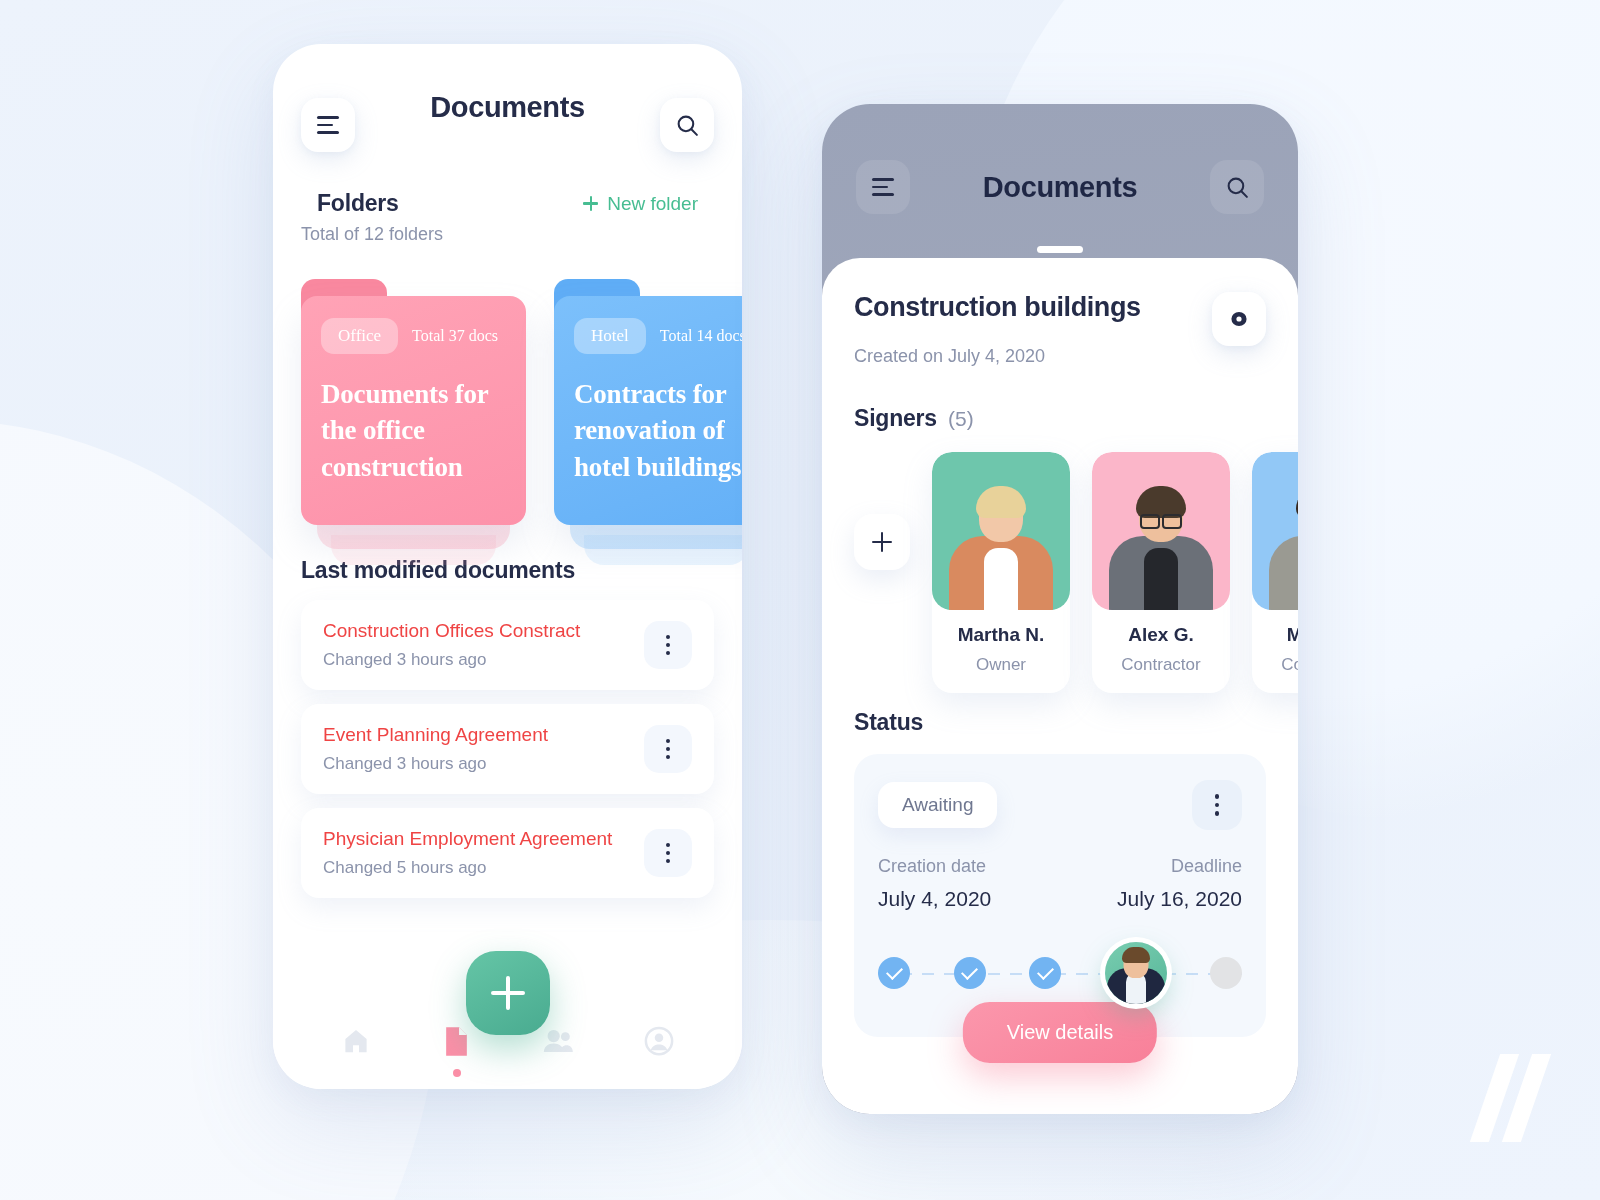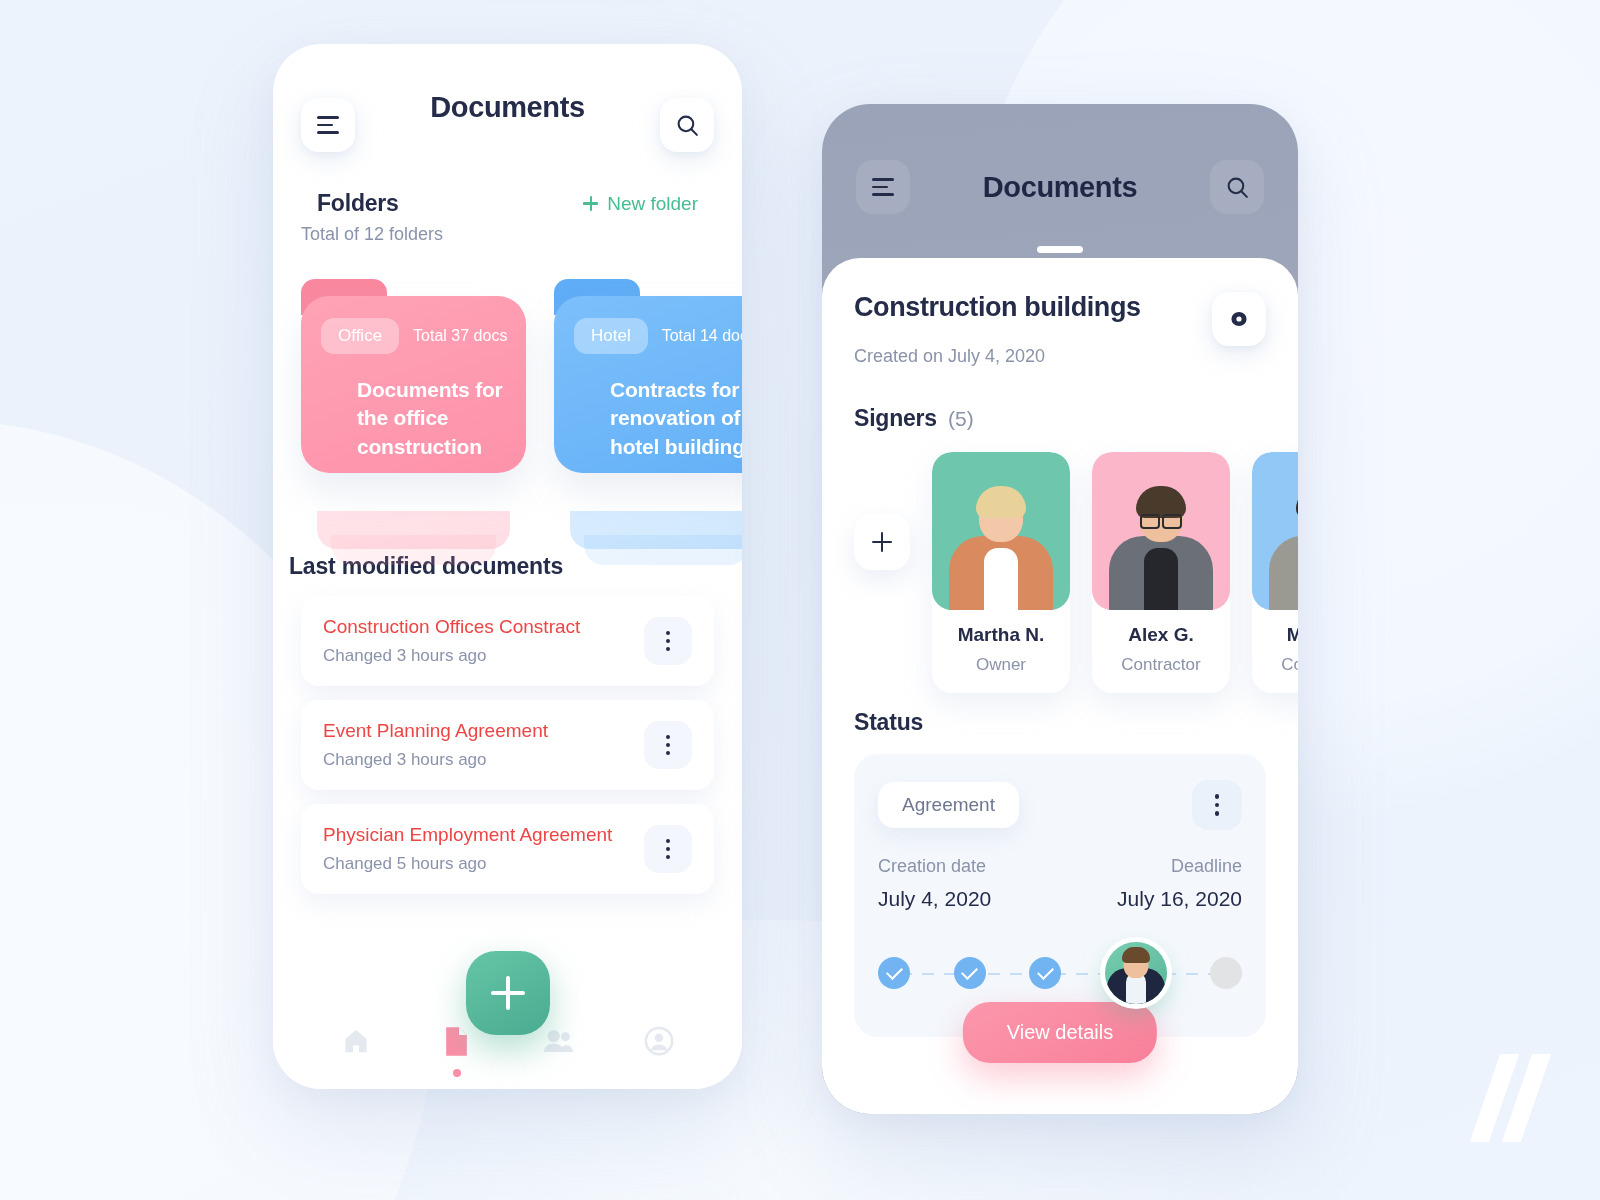--- a/index.html
+++ b/index.html
@@ -106,51 +106,52 @@
   }
   .folder {
     position: relative; width: 225px; flex: 0 0 225px;
   }
   .folder-tab {
     position: absolute; left: 0; top: 0;
     width: 86px; height: 36px; border-radius: 14px 14px 0 0;
   }
   .folder-body {
     position: relative; margin-top: 17px;
-    height: 177px; border-radius: 28px;
+    height: 229px; border-radius: 16px;
     padding: 22px 20px;
     box-shadow: 0 20px 34px rgba(170,180,210,.22);
+    font-family: Liberation Serif, serif;
   }
   .folder-ghost {
     position: absolute; left: 16px; right: 16px;
     top: 232px; height: 38px; border-radius: 0 0 20px 20px;
     opacity: .30;
   }
   .folder-ghost2 {
     position: absolute; left: 30px; right: 30px;
     top: 256px; height: 30px; border-radius: 0 0 20px 20px;
     opacity: .15;
   }
   .folder-meta { display: flex; align-items: center; gap: 14px; }
   .chip {
     padding: 8px 17px; border-radius: 13px;
     background: rgba(255,255,255,.34);
     color: #fff; font-size: 17px;
   }
   .folder-count { color: #fff; font-size: 16px; white-space: nowrap; }
   .folder-desc {
     margin-top: 22px; color: #fff;
-    font-size: 21px; font-weight: 700; line-height: 1.35; letter-spacing: -.2px; margin-left: 36px;
+    font-size: 27px; font-weight: 700; line-height: 1.35; letter-spacing: -.2px;
   }
   .f-pink  .folder-tab { background:#f9889f; }
   .f-pink  .folder-body, .f-pink .folder-ghost, .f-pink .folder-ghost2 { background: linear-gradient(160deg,#ffa3b6 0%,#fd92aa 100%); }
   .f-blue  .folder-tab { background:#5fadf6; }
   .f-blue  .folder-body, .f-blue .folder-ghost, .f-blue .folder-ghost2 { background: linear-gradient(160deg,#7cc0fb 0%,#64b0f7 100%); }
 
-  .last-mod-title { padding: 0 16px; margin-top: 80px; font-size: 23px; font-weight: 700; color:#252c49; letter-spacing:-.2px; }
+  .last-mod-title { padding: 0 28px; margin-top: 32px; font-size: 23px; font-weight: 700; color:#252c49; letter-spacing:-.2px; }
 
   .doc-list { padding: 16px 28px 0 28px; display: flex; flex-direction: column; gap: 14px; }
   .doc-card {
     background:#fff; border-radius: 18px;
     box-shadow: 0 10px 26px rgba(150,170,210,.15);
     padding: 20px 22px;
     display: flex; align-items: center; justify-content: space-between;
     cursor: pointer;
   }
   .doc-name { font-size: 19px; color:#ef4444; font-weight: 500; }
@@ -551,21 +552,21 @@
           <div class="signer-role">Contractor</div>
         </div>
 
       </div>
 
       <div class="status-title">Status</div>
 
       <div class="status-card">
 
         <div class="status-top">
-          <div class="awaiting">Agreement</div>
+          <div class="awaiting">Awaiting</div>
           <div class="kebab-light">
               <i></i>
               <i></i>
               <i></i>
             </div>
         </div>
 
         <div class="dates">
           <div class="left">
             <div class="date-lbl">Creation date</div>

